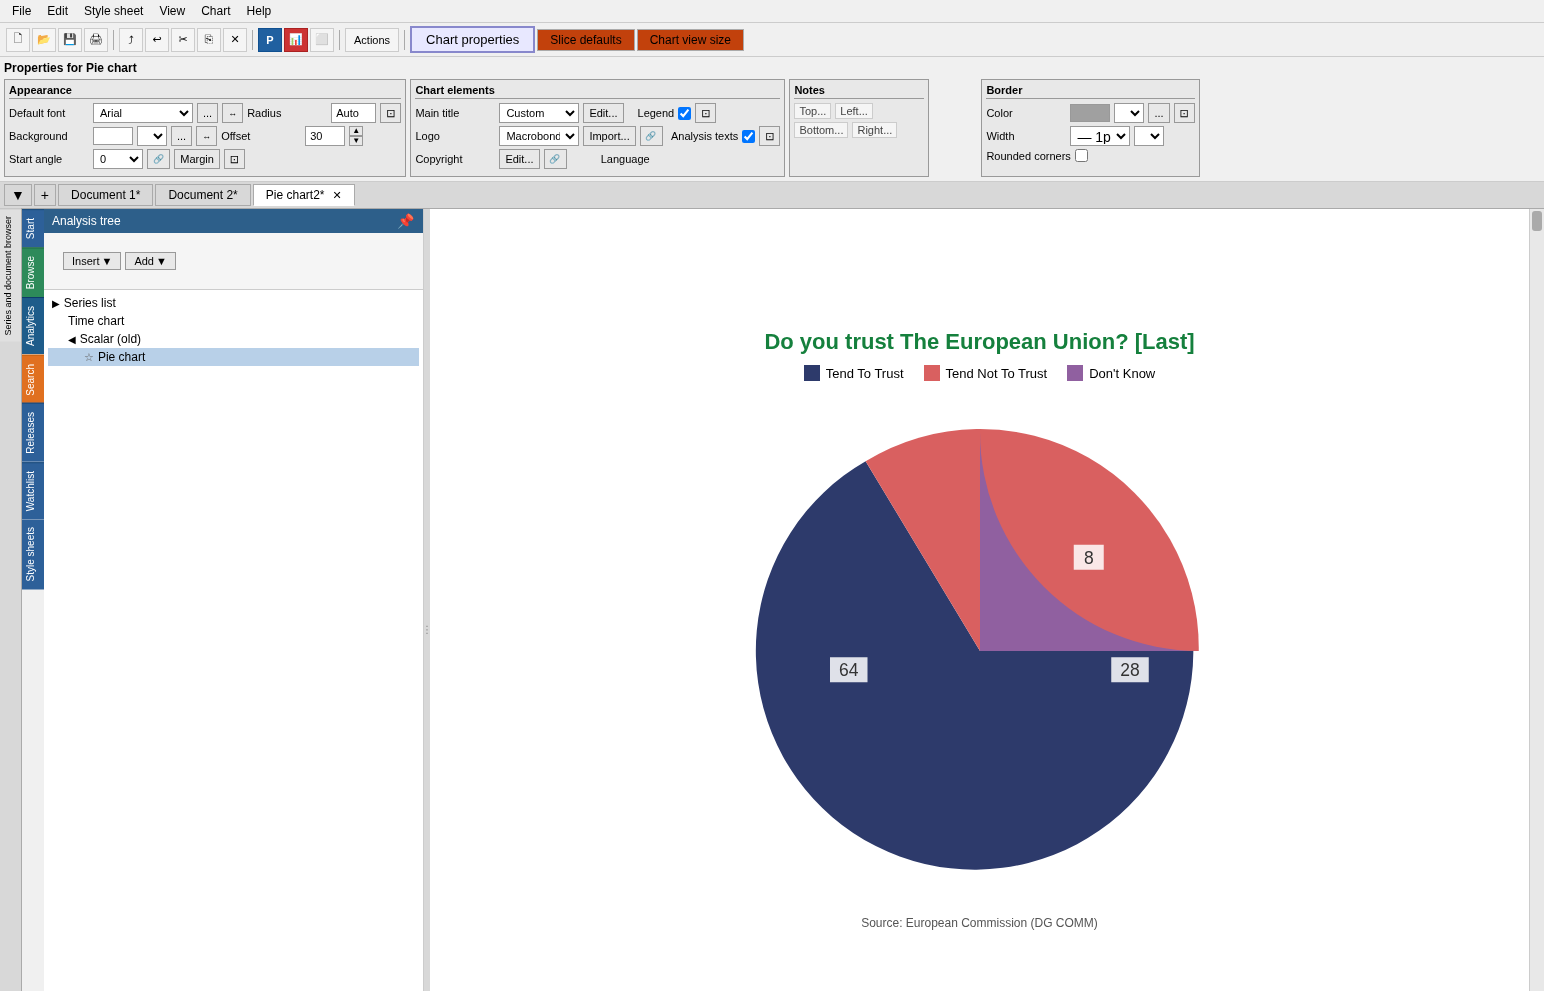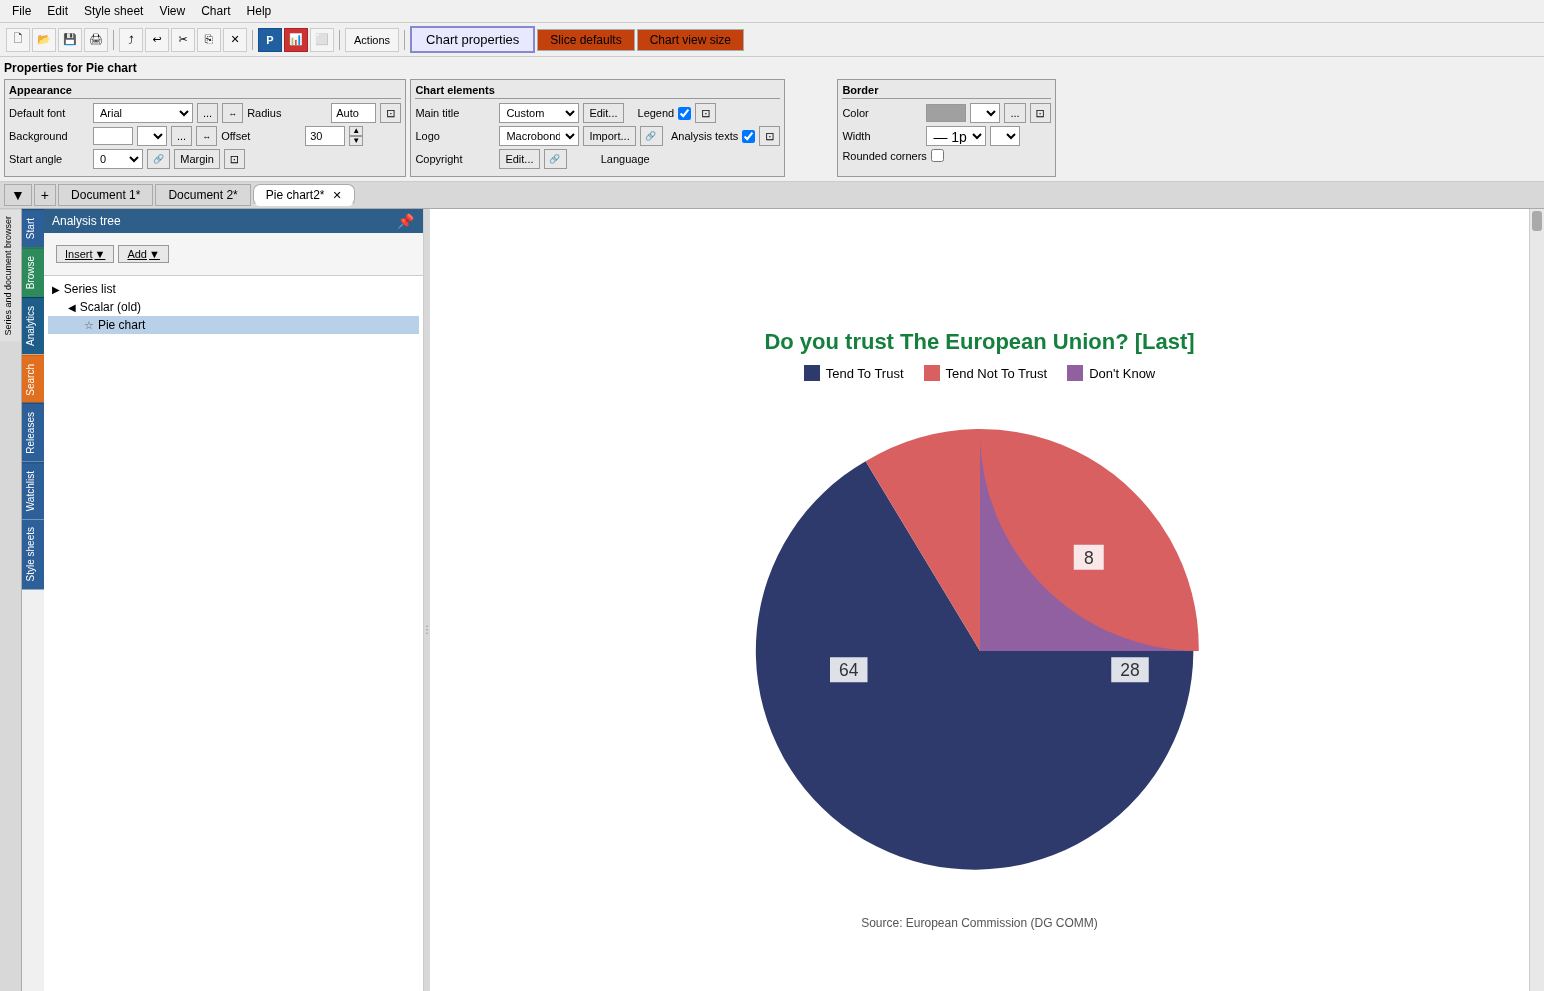--- a/index.html
+++ b/index.html
@@ -29,42 +29,42 @@
     .prop-input { border: 1px solid #999; background: white; padding: 1px 4px; font-size: 11px; height: 20px; width: 50px; }
     .prop-btn { border: 1px solid #999; background: #e8e8e8; padding: 1px 5px; font-size: 11px; cursor: pointer; height: 20px; }
     .prop-checkbox { margin: 0; }
 
     
     .main-layout { display: flex; height: calc(991px - 150px); }
 
     
     .analysis-panel { width: 380px; background: white; border-right: 1px solid #ccc; display: flex; flex-direction: column; }
     .analysis-header { background: #2d5f8a; color: white; padding: 4px 8px; font-size: 12px; display: flex; align-items: center; justify-content: space-between; }
-    .analysis-toolbar { display: flex; gap: 4px; padding: 12px; border-bottom: 1px solid #ccc; background: #f5f5f5; text-decoration: underline; }
+    .analysis-toolbar { display: flex; gap: 4px; padding: 19px; border-bottom: 1px solid #ccc; background: #f5f5f5; }
     .analysis-btn { border: 1px solid #999; background: #e8e8e8; padding: 2px 8px; font-size: 11px; cursor: pointer; display: flex; align-items: center; gap: 2px; }
     .tree-content { flex: 1; padding: 4px; background: white; }
     .tree-item { padding: 2px 4px; font-size: 12px; cursor: pointer; display: flex; align-items: center; gap: 4px; }
     .tree-item-selected { background: #b8d0e8; }
     .tree-item-indent1 { padding-left: 20px; }
     .tree-item-indent2 { padding-left: 36px; }
     .tree-arrow { font-size: 10px; }
     .tree-icon { font-size: 11px; color: #666; }
 
     
     .chart-area { flex: 1; background: white; display: flex; flex-direction: column; align-items: center; justify-content: center; padding: 20px; position: relative; }
     .chart-title { font-size: 22px; font-weight: bold; color: #15803d; margin-bottom: 10px; text-align: center; }
     .chart-legend { display: flex; gap: 20px; margin-bottom: 20px; align-items: center; }
     .legend-item { display: flex; align-items: center; gap: 6px; font-size: 13px; }
     .legend-color { width: 16px; height: 16px; display: inline-block; }
     .chart-source { font-size: 12px; color: #555; margin-top: 15px; text-align: center; }
 
     
     .doc-tab-bar { display: flex; align-items: center; background: #e0e0e0; border-bottom: 1px solid #ccc; padding: 2px 4px; gap: 2px; }
     .doc-tab { padding: 3px 12px; border: 1px solid #aaa; background: #d8d8d8; cursor: pointer; font-size: 12px; }
-    .doc-tab-active { background: white; border-bottom: 1px solid white; border-radius: 7px; }
+    .doc-tab-active { background: white; border-bottom: 1px solid white; }
     .doc-tab-close { margin-left: 4px; cursor: pointer; font-size: 11px; }
     .doc-tab-plus { padding: 2px 6px; border: 1px solid #aaa; background: #d8d8d8; cursor: pointer; font-size: 14px; }
 
     
     .pie-container { position: relative; width: 500px; height: 500px; }
 
     .col-blue { background: #2d3a6b; }
     .col-red { background: #d96060; }
     .col-purple { background: #9060a0; }
 
@@ -183,20 +183,31 @@
         <button class="prop-btn">⊡</button>
       </div>
       <div class="prop-row">
         <span class="prop-label">Copyright</span>
         <button class="prop-btn">Edit...</button>
         <button class="prop-btn" style="font-size:9px;">🔗</button>
         <span style="margin-left:30px;">Language</span>
       </div>
     </div>
 
+    <div class="prop-section" style="min-width:140px;">
+      <div class="prop-section-title">Notes</div>
+      <div class="prop-row">
+        <button class="note-label">Top...</button>
+        <button class="note-label">Left...</button>
+      </div>
+      <div class="prop-row">
+        <button class="note-label">Bottom...</button>
+        <button class="note-label">Right...</button>
+      </div>
+    </div>
 
     <div class="prop-section" style="min-width:160px;margin-left:48px;">
       <div class="prop-section-title">Border</div>
       <div class="prop-row">
         <span class="prop-label">Color</span>
         <div class="color-box" style="background:#a0a0a0;"></div>
         <select class="prop-select" style="width:30px;"></select>
         <button class="prop-btn">...</button>
         <button class="prop-btn">⊡</button>
       </div>
@@ -258,20 +269,23 @@
         <span>Add</span>
         <span>▼</span>
       </button>
     </div>
     <div class="tree-content">
       <div class="tree-item">
         <span class="tree-arrow">▶</span>
         <span>Series list</span>
       </div>
       <div class="tree-item tree-item-indent1">
+        <span>Time chart</span>
+      </div>
+      <div class="tree-item tree-item-indent1">
         <span class="tree-arrow">◀</span>
         <span>Scalar (old)</span>
       </div>
       <div class="tree-item tree-item-indent2 tree-item-selected">
         <span class="tree-icon">☆</span>
         <span>Pie chart</span>
       </div>
     </div>
   </div>
 

